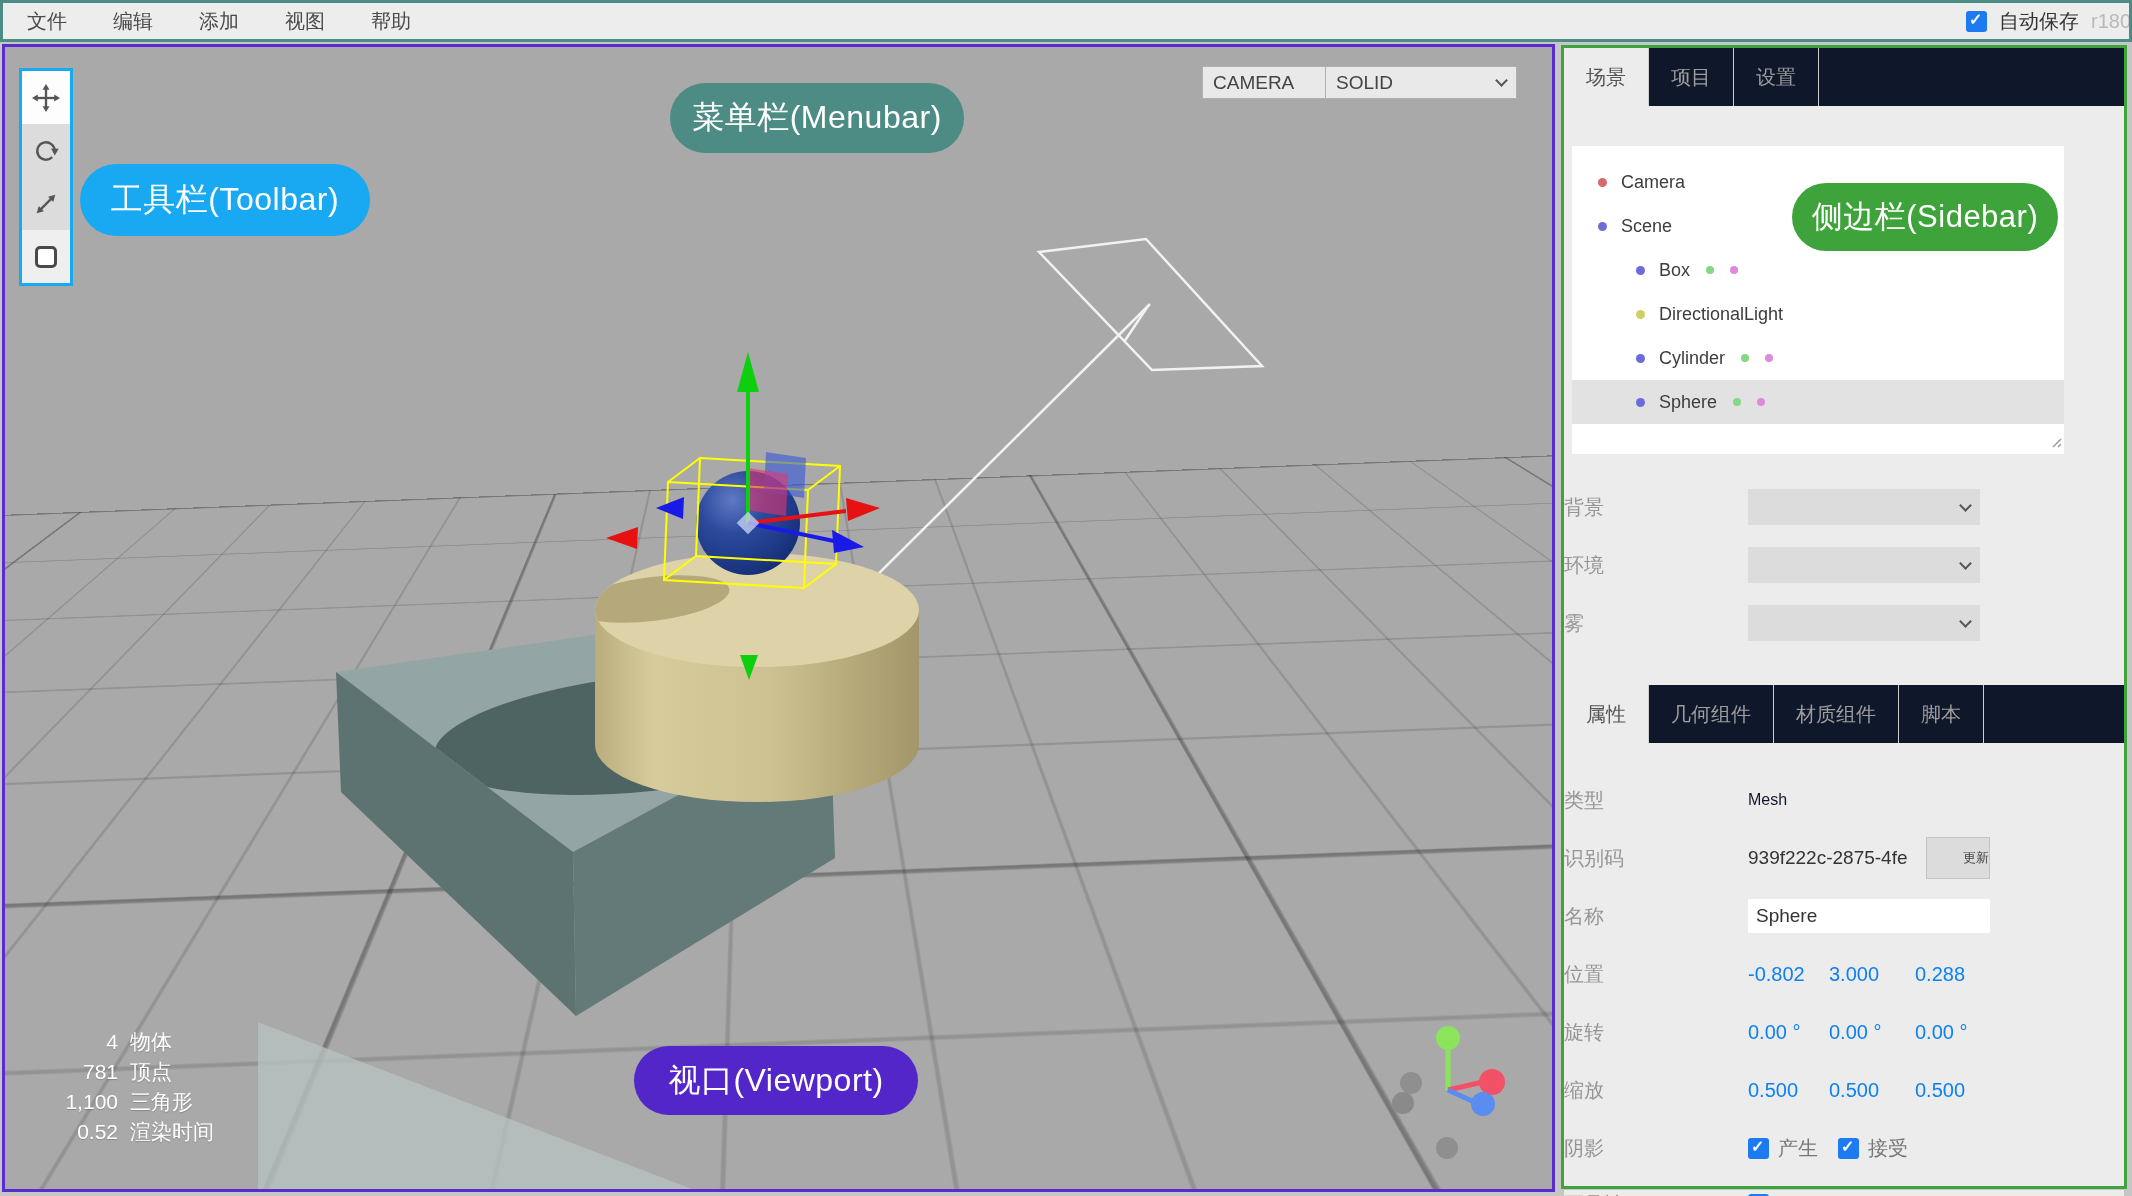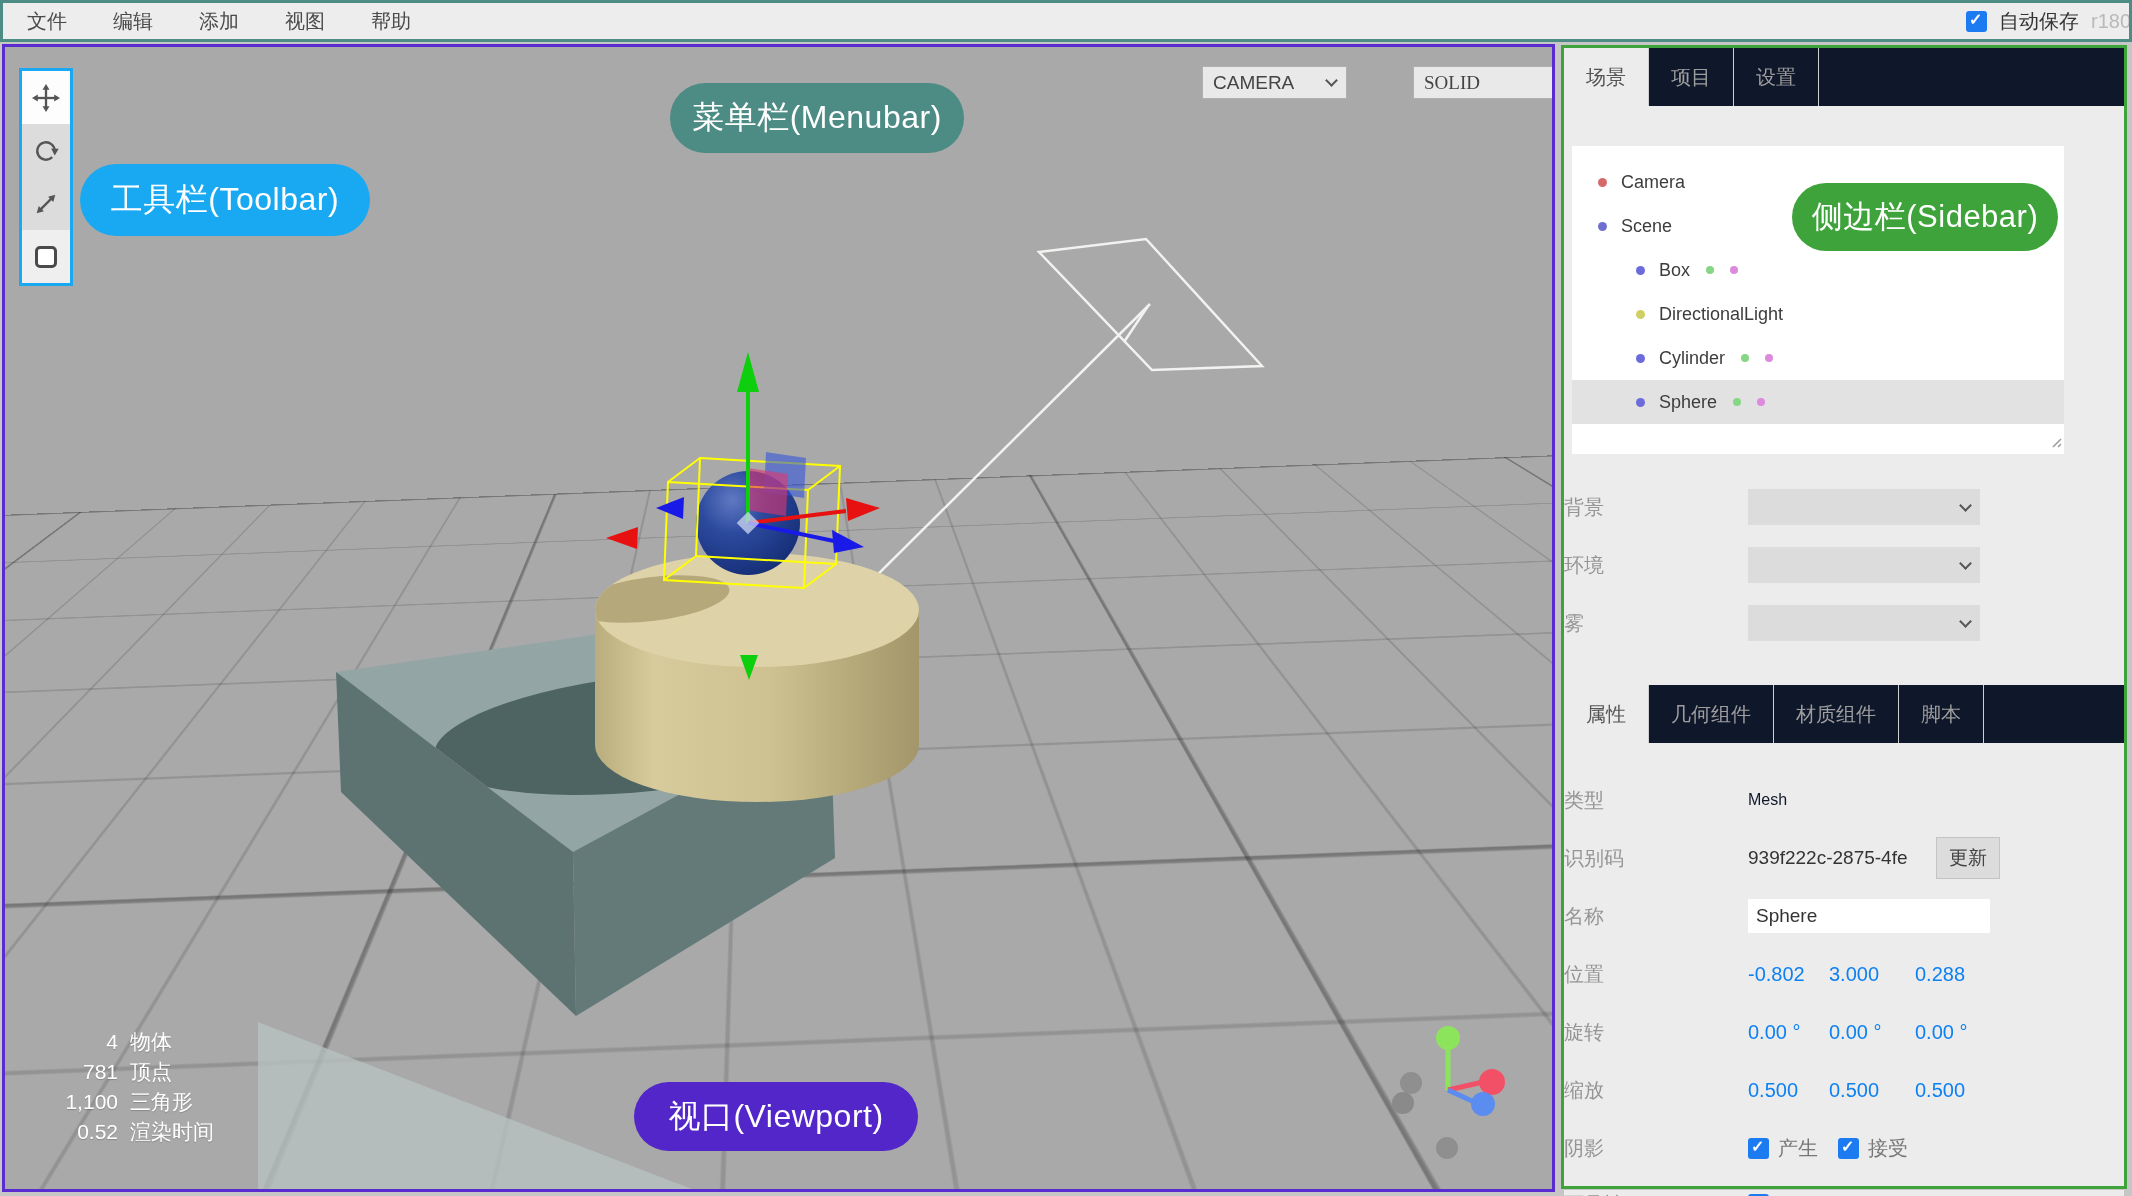--- a/index.html
+++ b/index.html
@@ -51,21 +51,21 @@
   .stats .srow { display:flex; height:30px; align-items:center; }
   .stats .sval { width:88px; text-align:right; }
   .stats .slab { margin-left:12px; }
 
   
   .badge { position:absolute; border-radius:36px; color:#fff; display:flex;
     align-items:center; justify-content:center; font-size:32px; z-index:60; letter-spacing:.5px; }
   .badge-menubar  { left:670px;  top:83px;   width:294px; height:70px; background:var(--badge_menubar);text-align:center; }
   .badge-toolbar  { left:80px;   top:164px;  width:290px; height:72px; background:var(--badge_toolbar); }
   .badge-sidebar  { left:1792px; top:183px;  width:266px; height:68px; background:var(--badge_sidebar); font-size:31px; }
-  .badge-viewport { left:634px;  top:1082px; width:284px; height:69px; background:var(--badge_viewport); }
+  .badge-viewport { left:634px;  top:1046px; width:284px; height:69px; background:var(--badge_viewport); }
 
   
   .sidebar { position:absolute; left:1561px; top:45px; width:566px; height:1144px;
     border:3px solid var(--sidebar_accent); background:#ececec; overflow:hidden; }
   .tabbar { display:flex; height:58px; background:#0f172a; }
   .tab { padding:0 22px; line-height:58px; font-size:20px; color:#9e9e9e; border-right:1px solid #cfcfcf; cursor:pointer; }
   .tab.active { background:#ececec; color:#555; }
 
   .outliner { margin:40px 0 0 8px; width:492px; height:308px; background:#fff; position:relative; padding-top:14px; }
   .oitem { height:44px; display:flex; align-items:center; font-size:18px; color:#3d3d3d; cursor:pointer; }
@@ -79,22 +79,22 @@
   .env-rows { margin-top:24px; }
   .frow { display:flex; align-items:center; height:58px; padding-left:0; }
   .plabel { width:184px; font-size:20px; color:#959595; flex:none; }
   .sel { width:232px; height:36px; background:#dcdcdc; display:flex; align-items:center;
     justify-content:space-between; padding:0 10px; font-size:18px; color:#444; cursor:pointer; }
 
   .objtabs { margin-top:33px;align-items:center; }
   .props { padding-top:28px; }
   .pval { font-size:16px; color:#0f172a; }
   .uuid-text { font-size:19px; color:#333; width:176px; overflow:hidden; white-space:nowrap; }
-  .btn { width:64px; height:42px; background:#dcdcdc; border:1px solid #c4c4c4; font-size:19px; color:#444;
-    font-family:"Liberation Sans",sans-serif; cursor:pointer; margin-left:12px; }
+  .btn { width:64px; height:42px; background:#dcdcdc; border:1px solid #c4c4c4; font-size:13px; color:#444;
+    font-family:"Liberation Sans",sans-serif; cursor:pointer; margin-left:2px;text-align:right; }
   .tinput { width:242px; height:34px; border:none; background:#fff; font-size:19px; color:#333;
     padding-left:8px; font-family:"Liberation Sans",sans-serif; }
   .num { display:inline-block; color:var(--accent_blue); font-size:20px; cursor:ew-resize; }
   .num.c1 { width:81px; } .num.c2 { width:86px; } .num.c3 { width:80px; }
   .shadow-pair { display:flex; align-items:center; margin-right:20px; }
   .shadow-pair .sh-label { font-size:20px; color:#777; margin-left:9px; }
 
   .bottom-strip { position:absolute; left:1564px; top:1190px; width:560px; height:6px; overflow:hidden;
     background:#ececec; z-index:4; }
   .bottom-strip .frow { height:40px; align-items:flex-start; padding-top:1px; }
@@ -206,21 +206,21 @@
       <circle cx="1492" cy="1082" r="13" fill="#f25067"></circle>
       <line x1="1448" y1="1090" x2="1472" y2="1101" stroke="#5b8df0" stroke-width="5"></line>
       <circle cx="1483" cy="1104" r="12" fill="#5b8df0"></circle>
     </g>
   </svg>
 
   <div class="vp-select" style="left:1197px; top:19px; width:145px;">
     <span>CAMERA</span>
     <span class="chev"></span>
   </div>
-  <div class="vp-select" style="left:1408px; top:19px; width:192px;font-family:Liberation Serif, serif;">
+  <div class="vp-select" style="left:1320px; top:19px; width:192px;">
     <span>SOLID</span>
     <span class="chev"></span>
   </div>
 
   <div class="toolbar">
     <div class="tool active">
       <svg width="28" height="28" viewBox="0 0 24 24">
         <line x1="12" y1="4" x2="12" y2="20" stroke="#555" stroke-width="2"></line>
         <line x1="4" y1="12" x2="20" y2="12" stroke="#555" stroke-width="2"></line>
         <polygon points="12,0 9,5 15,5" fill="#555"></polygon>

